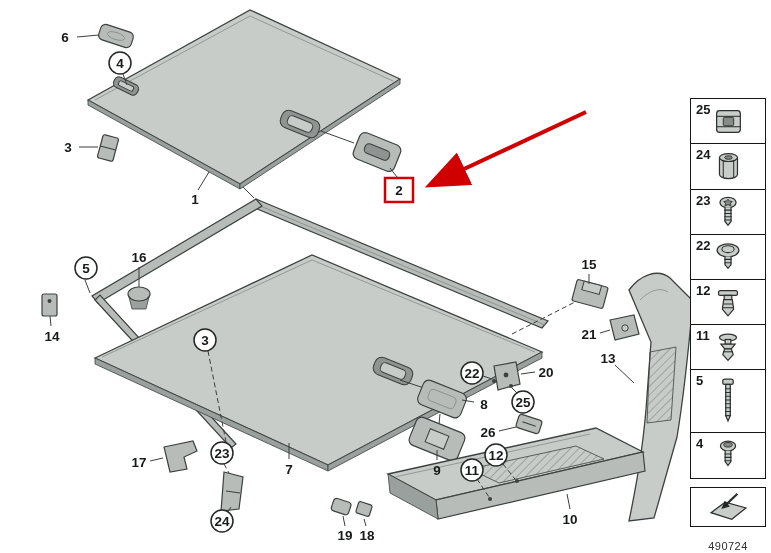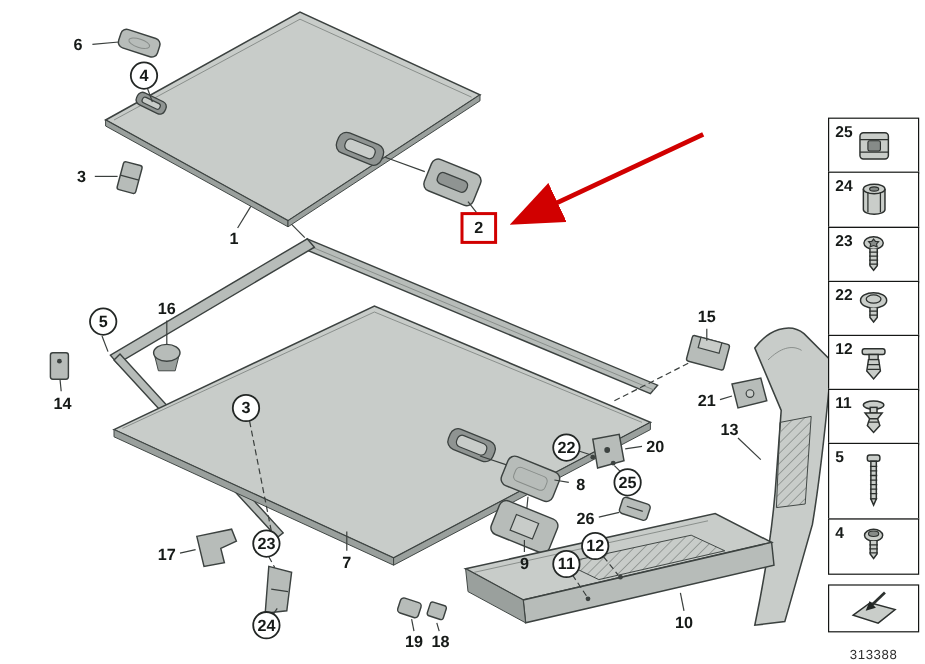--- a/index.html
+++ b/index.html
@@ -377,15 +377,15 @@
 
   <div class="lbox lfoot" style="height:40px">
     <svg class="ico" width="44" height="34" viewBox="0 0 46 36">
       <polygon points="5,24 20,13 42,19 27,31" class="s"></polygon>
       <path d="M33,4 L21,15.5" class="ln" style="stroke-width:2.4"></path>
       <polygon points="16,20 25,17.5 19.5,11.5" fill="#222624"></polygon>
     </svg>
   </div>
 </div>
 
-<div class="stamp">313388</div>
+<div class="stamp">490724</div>
 
 </div>
 
 </body></html>

